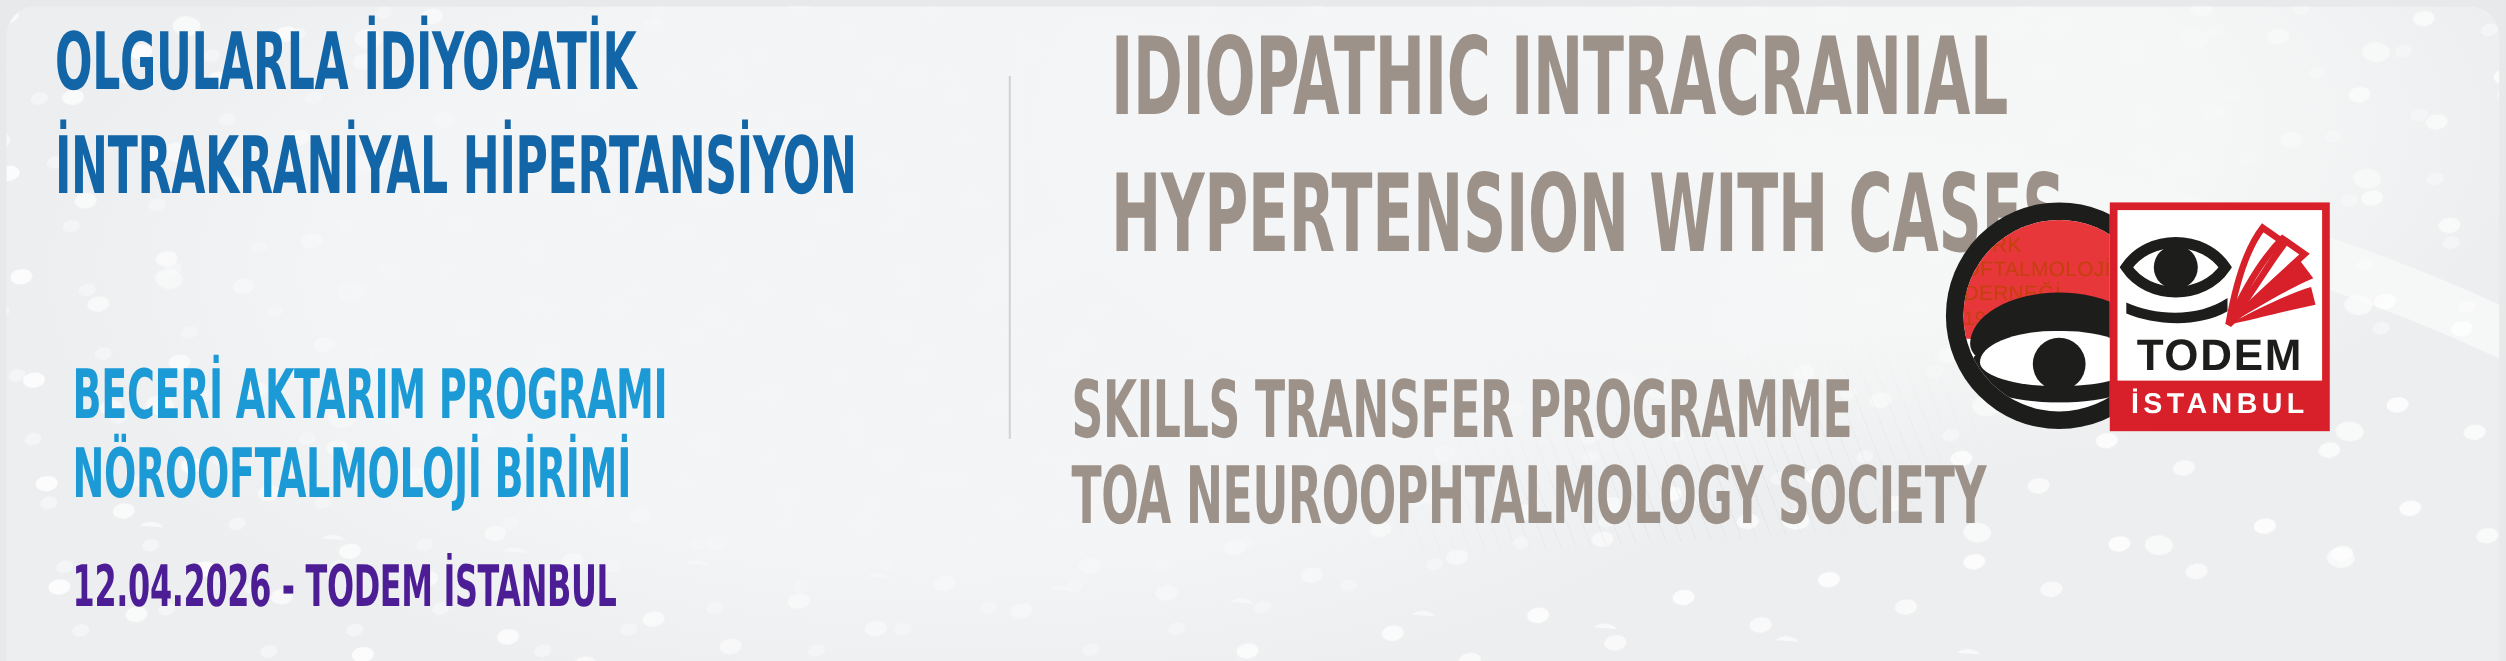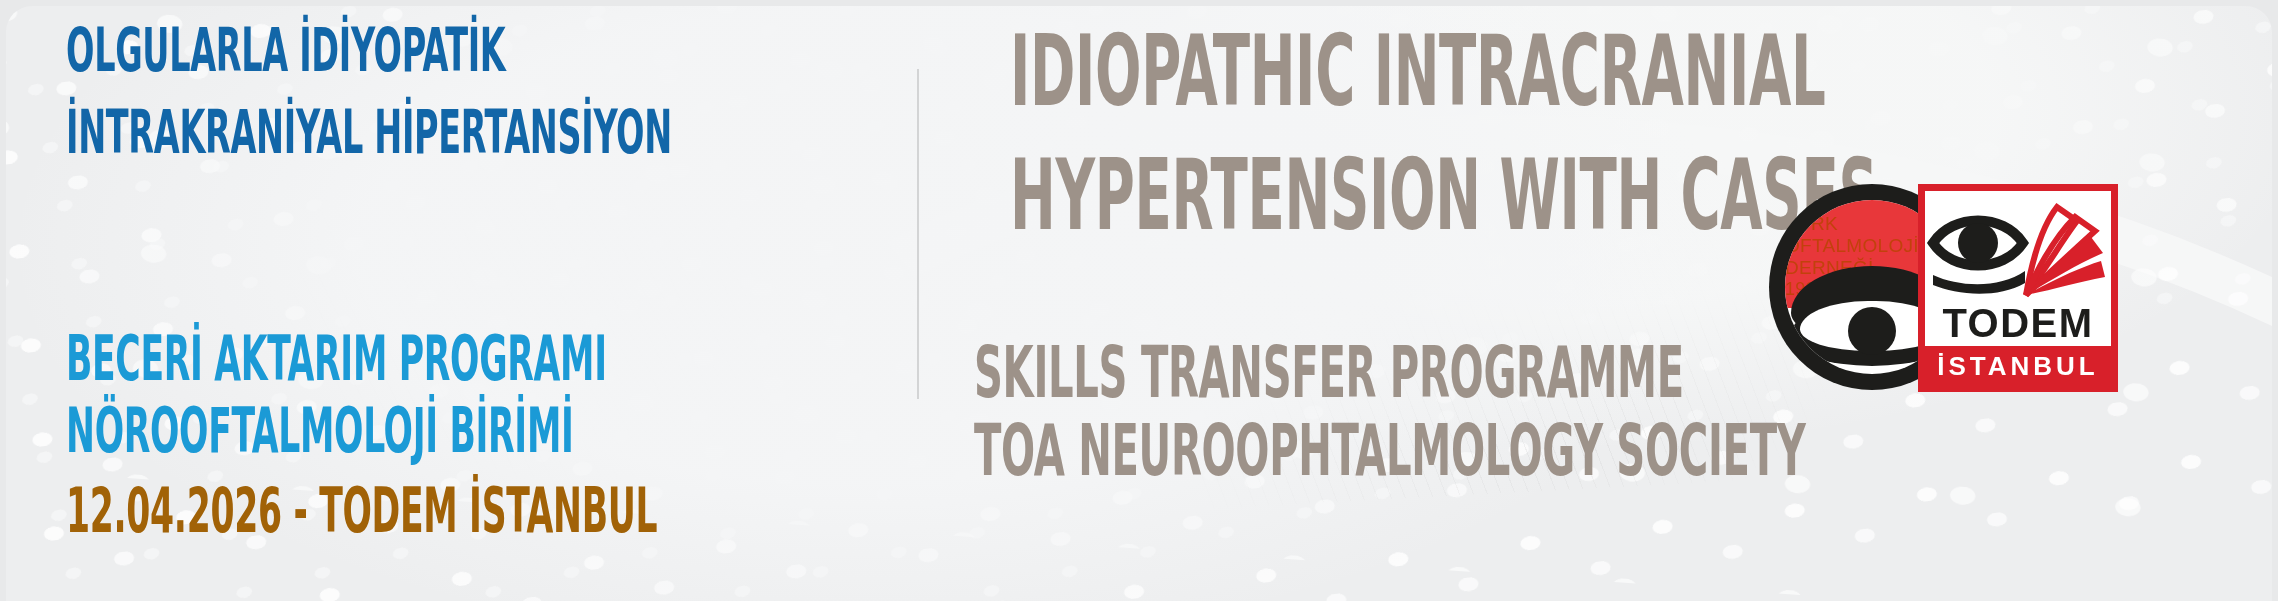--- a/index.html
+++ b/index.html
@@ -98,37 +98,37 @@
     font-weight:700;
     font-stretch:condensed;
     letter-spacing:-.5px;
     transform:scaleX(.62);
     transform-origin:left center;
     white-space:nowrap;
     line-height:1;
   }
 
   .tr-title{
-    position:absolute;left:60px;top:14px;
-    font-size:60px;
+    position:absolute;left:44px;top:14px;
+    font-size:72px;
     color:#1266a8;
   }
   .tr-title .ln2{margin-top:22px;}
 
   .tr-sub{
     position:absolute;left:60px;top:322px;
     font-size:62px;
     color:#1b9ad6;
   }
   .tr-sub .ln2{margin-top:10px;}
 
   .tr-date{
-    position:absolute;left:60px;top:474px;
-    font-size:62px;
-    color:#a16207;
+    position:absolute;left:60px;top:502px;
+    font-size:52px;
+    color:#4c1d95;
   }
 
   .en-title{
     position:absolute;left:1004px;top:16px;
     font-size:98px;
     color:#9d9289;
   }
   .en-title .ln2{margin-top:26px;}
 
   .en-sub{

